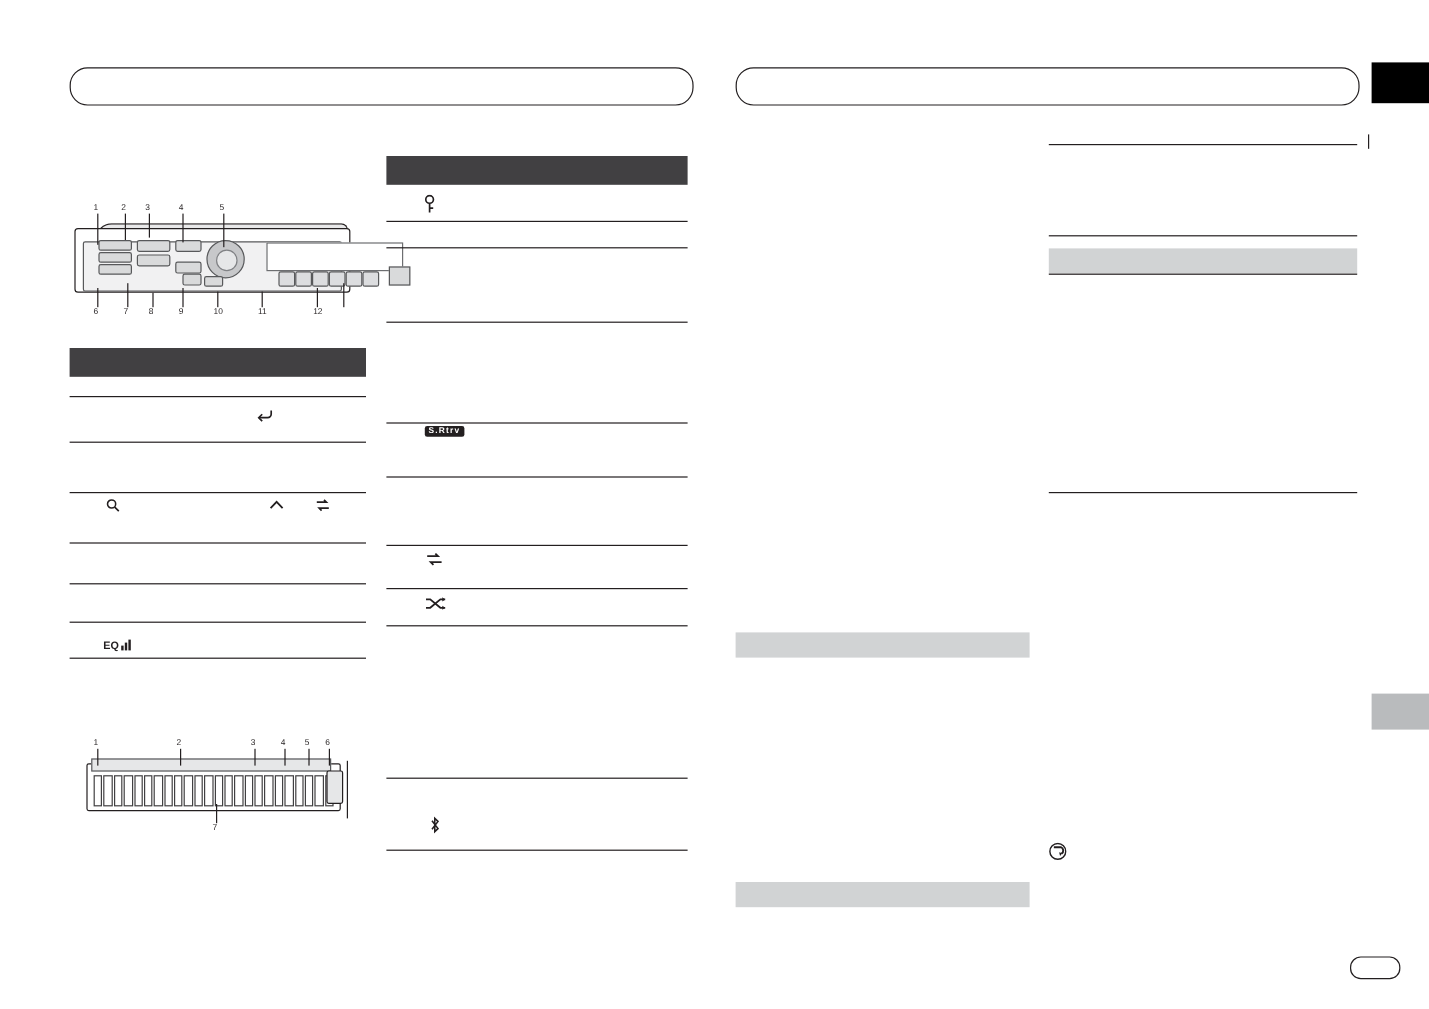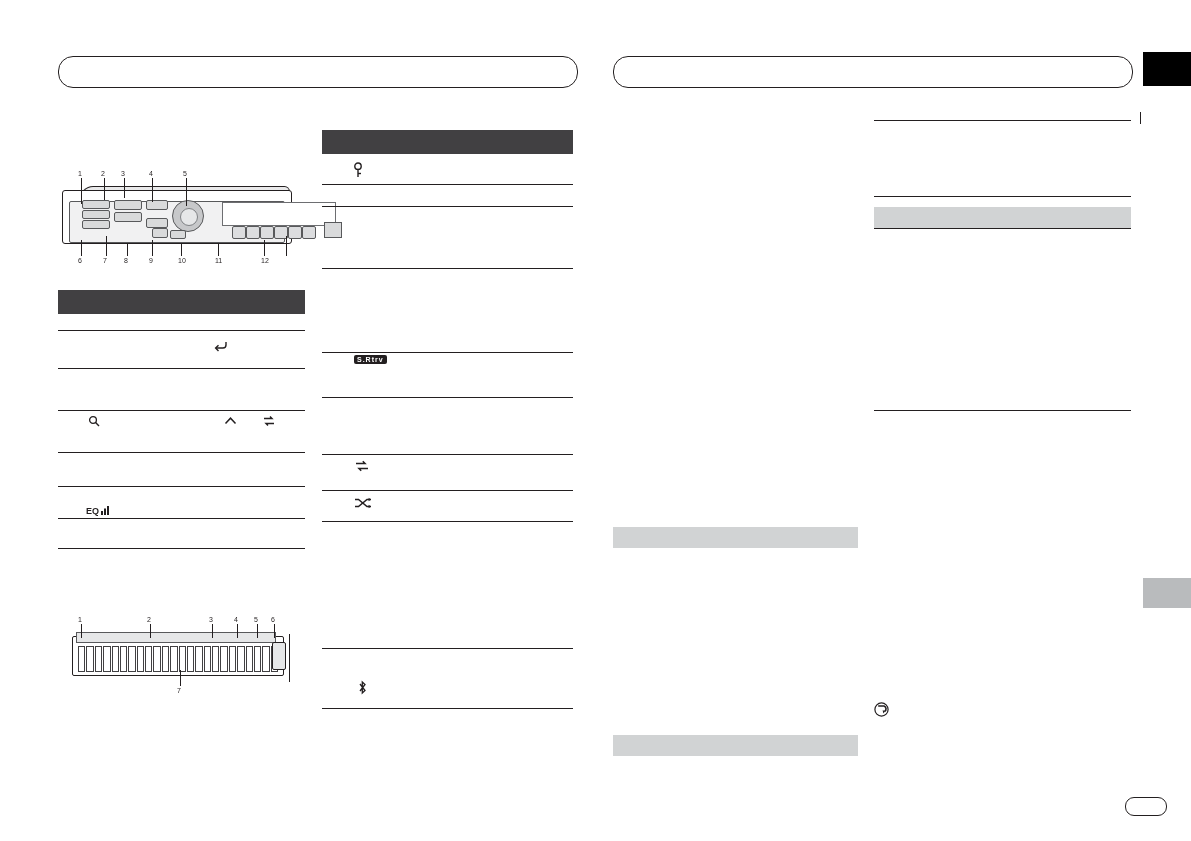--- a/index.html
+++ b/index.html
@@ -362,21 +362,21 @@
     <svg width="13" height="10" viewBox="0 0 13 10">
       <path d="M1.5 7.5 L6.5 2.2 L11.5 7.5" fill="none" stroke="#231f20" stroke-width="1.5"></path>
     </svg>
   </div>
   <div class="glyph" style="left:262px; top:415px;">
     <svg width="14" height="12" viewBox="0 0 14 12">
       <path d="M2 3.5 H10 l-2 -2" fill="none" stroke="#231f20" stroke-width="1.4"></path>
       <path d="M12 8.5 H4 l2 2" fill="none" stroke="#231f20" stroke-width="1.4"></path>
     </svg>
   </div>
-  <div class="glyph" style="left:86px; top:505px;">
+  <div class="glyph" style="left:86px; top:532px;">
     <svg width="26" height="11" viewBox="0 0 26 11">
       <text x="0" y="9" font-family="Liberation Sans, sans-serif" font-size="9" font-weight="bold" fill="#231f20">EQ</text>
       <rect x="15" y="6" width="2" height="4" fill="#231f20"></rect>
       <rect x="18" y="3.5" width="2" height="6.5" fill="#231f20"></rect>
       <rect x="21" y="1" width="2" height="9" fill="#231f20"></rect>
     </svg>
   </div>
 
   <div class="connector">
     <div class="conn-body"></div>

